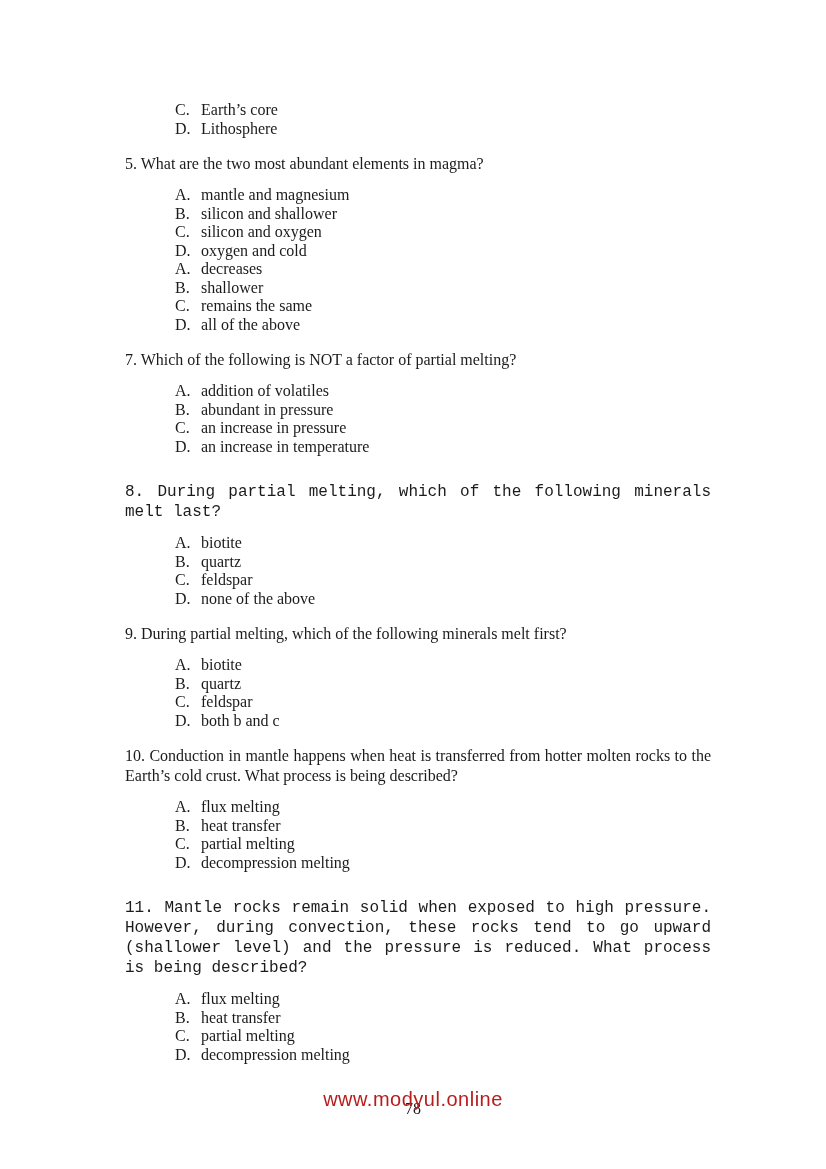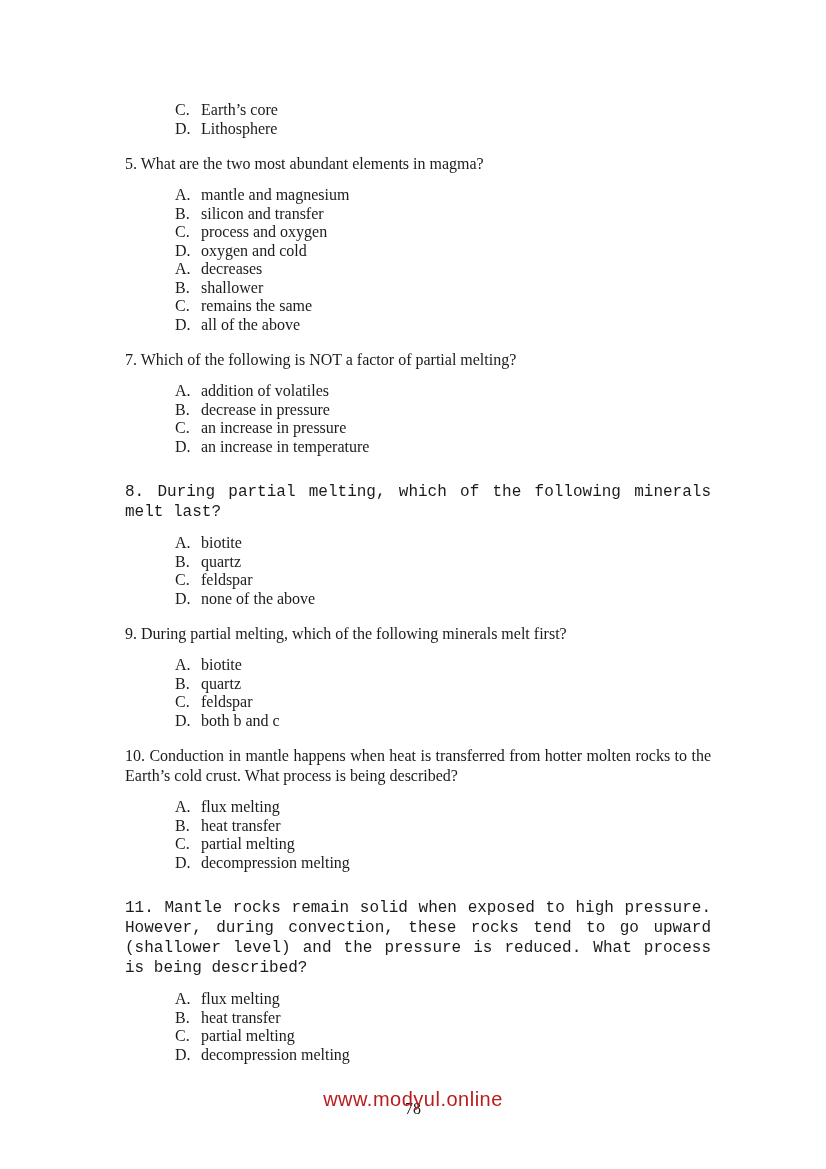--- a/index.html
+++ b/index.html
@@ -89,25 +89,25 @@
 
     <section class="q-block">
       <p class="q-text">5. What are the two most abundant elements in magma?</p>
       <div class="options">
         <div class="option">
           <span class="opt-letter">A.</span>
           <span class="opt-text">mantle and magnesium</span>
         </div>
         <div class="option">
           <span class="opt-letter">B.</span>
-          <span class="opt-text">silicon and transfer</span>
-        </div>
-        <div class="option">
-          <span class="opt-letter">C.</span>
-          <span class="opt-text">process and oxygen</span>
+          <span class="opt-text">silicon and shallower</span>
+        </div>
+        <div class="option">
+          <span class="opt-letter">C.</span>
+          <span class="opt-text">silicon and oxygen</span>
         </div>
         <div class="option">
           <span class="opt-letter">D.</span>
           <span class="opt-text">oxygen and cold</span>
         </div>
       </div>
     </section>
 
     <section class="q-block">
       <div class="options">
@@ -132,21 +132,21 @@
 
     <section class="q-block">
       <p class="q-text">7. Which of the following is NOT a factor of partial melting?</p>
       <div class="options">
         <div class="option">
           <span class="opt-letter">A.</span>
           <span class="opt-text">addition of volatiles</span>
         </div>
         <div class="option">
           <span class="opt-letter">B.</span>
-          <span class="opt-text">decrease in pressure</span>
+          <span class="opt-text">abundant in pressure</span>
         </div>
         <div class="option">
           <span class="opt-letter">C.</span>
           <span class="opt-text">an increase in pressure</span>
         </div>
         <div class="option">
           <span class="opt-letter">D.</span>
           <span class="opt-text">an increase in temperature</span>
         </div>
       </div>

